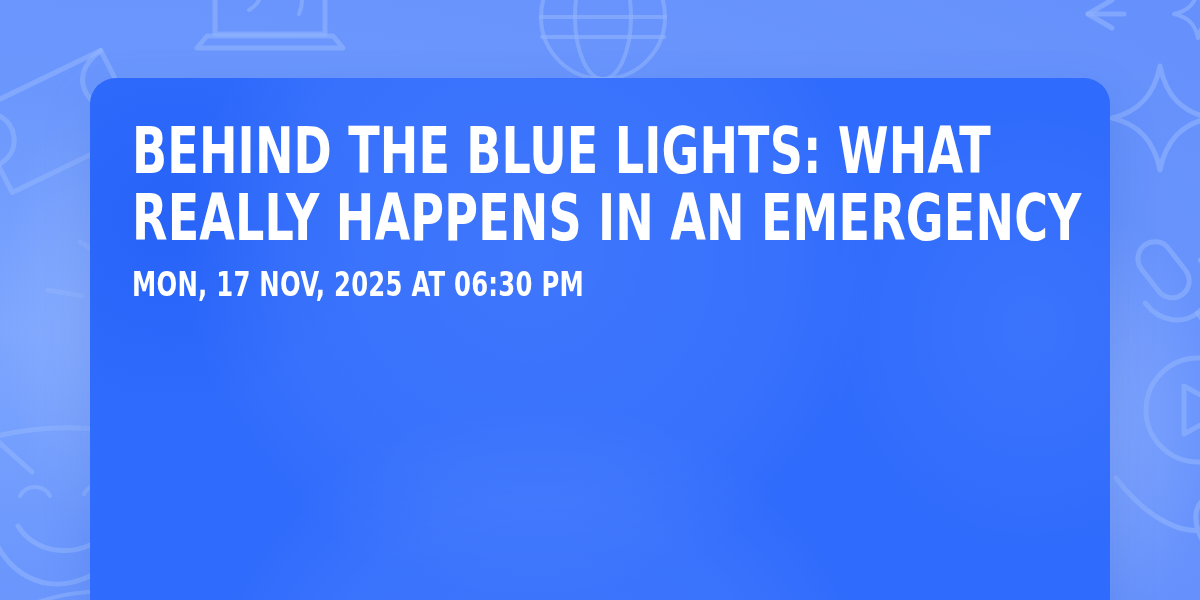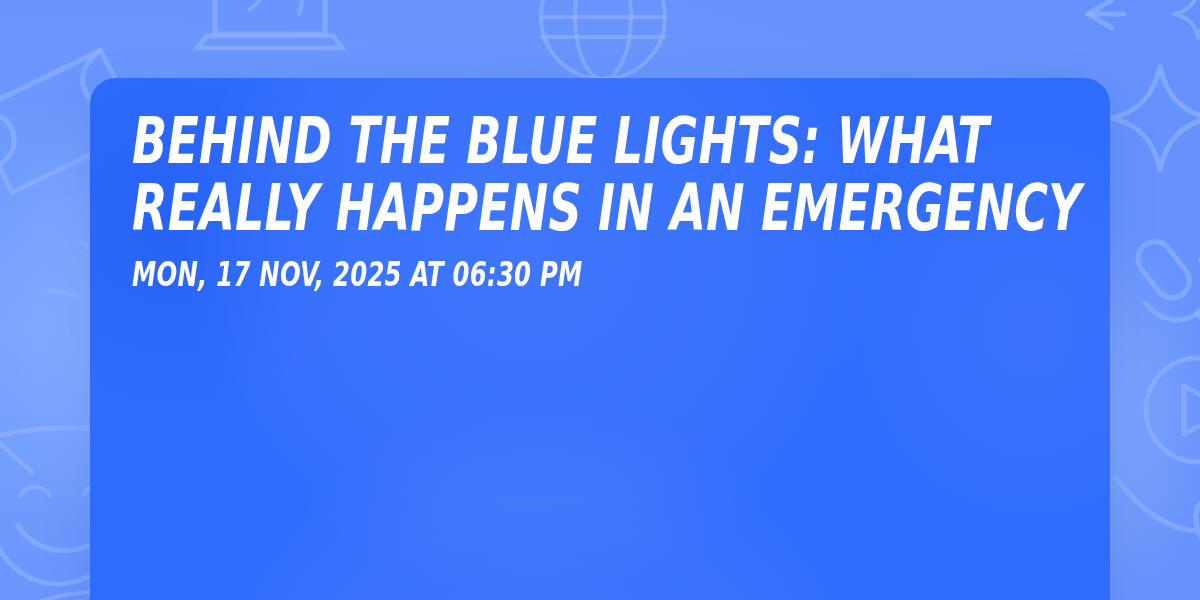--- a/index.html
+++ b/index.html
@@ -102,23 +102,22 @@
     position: absolute;
     right: -200px; top: -60px;
     width: 560px; height: 620px;
     border-radius: 50%;
     background: radial-gradient(closest-side, rgba(255,255,255,0.06), rgba(255,255,255,0) 76%);
   }
 
   .card-content {
     position: absolute;
     left: 42px;
-    top: 30px;
+    top: 40px;
     right: 40px;
-    font-style: italic;
   }
 
   .event-title {
     margin: 0;
     color: #ffffff;
     font-family: "DejaVu Sans Condensed", "Liberation Sans Narrow", "Liberation Sans", sans-serif;
     font-size: 64px;
     line-height: 1.04;
     font-weight: 700;
     letter-spacing: 0.2px;

